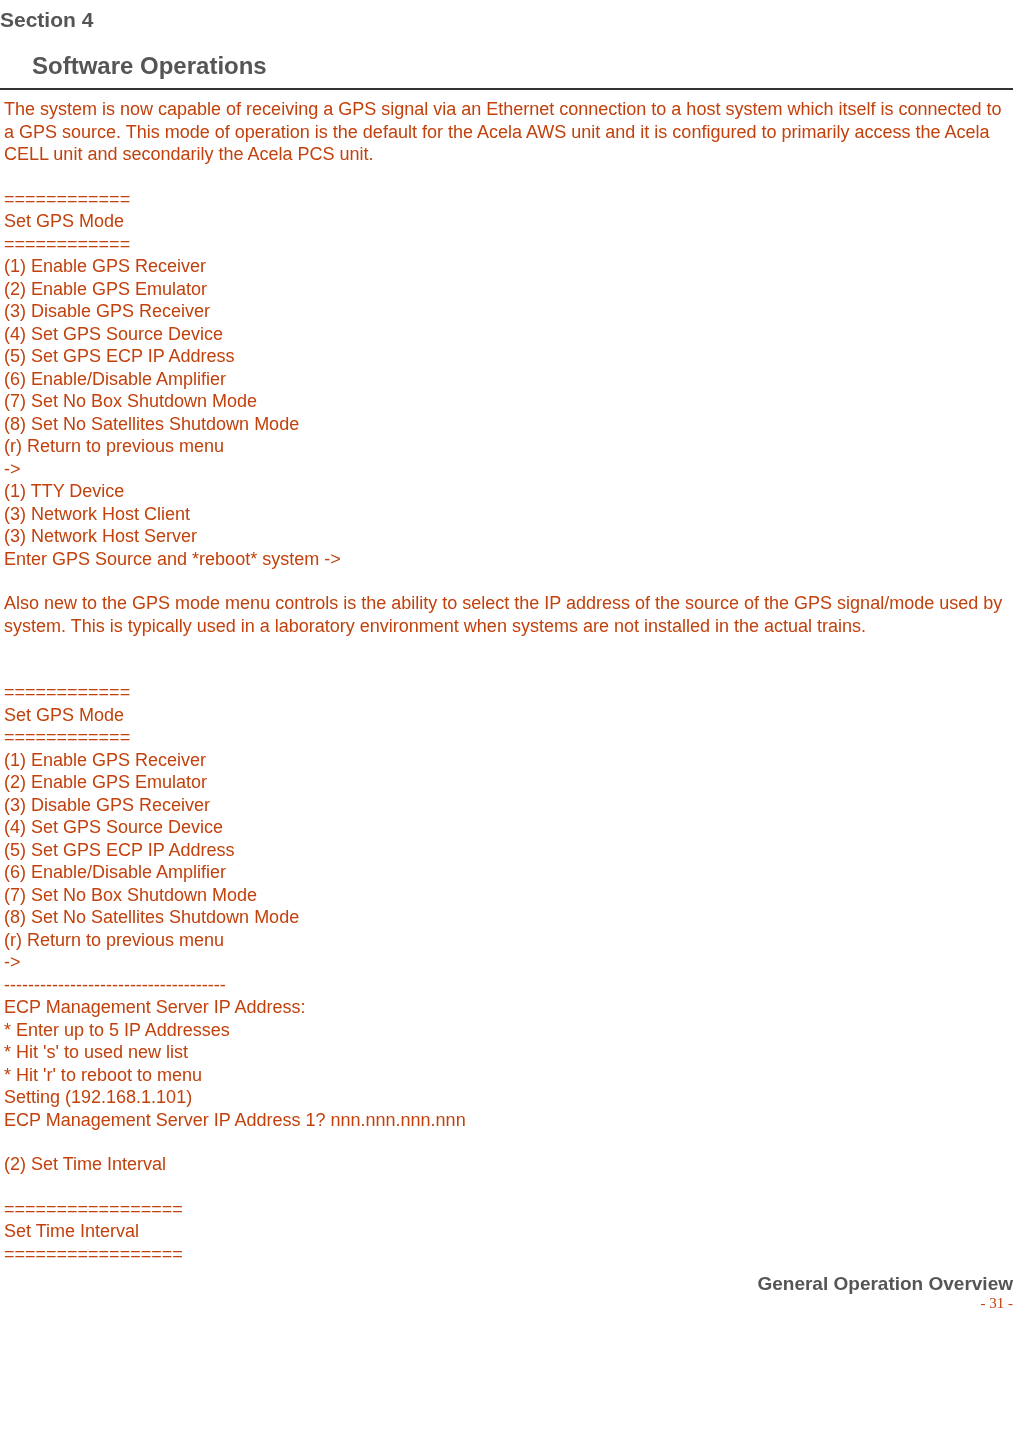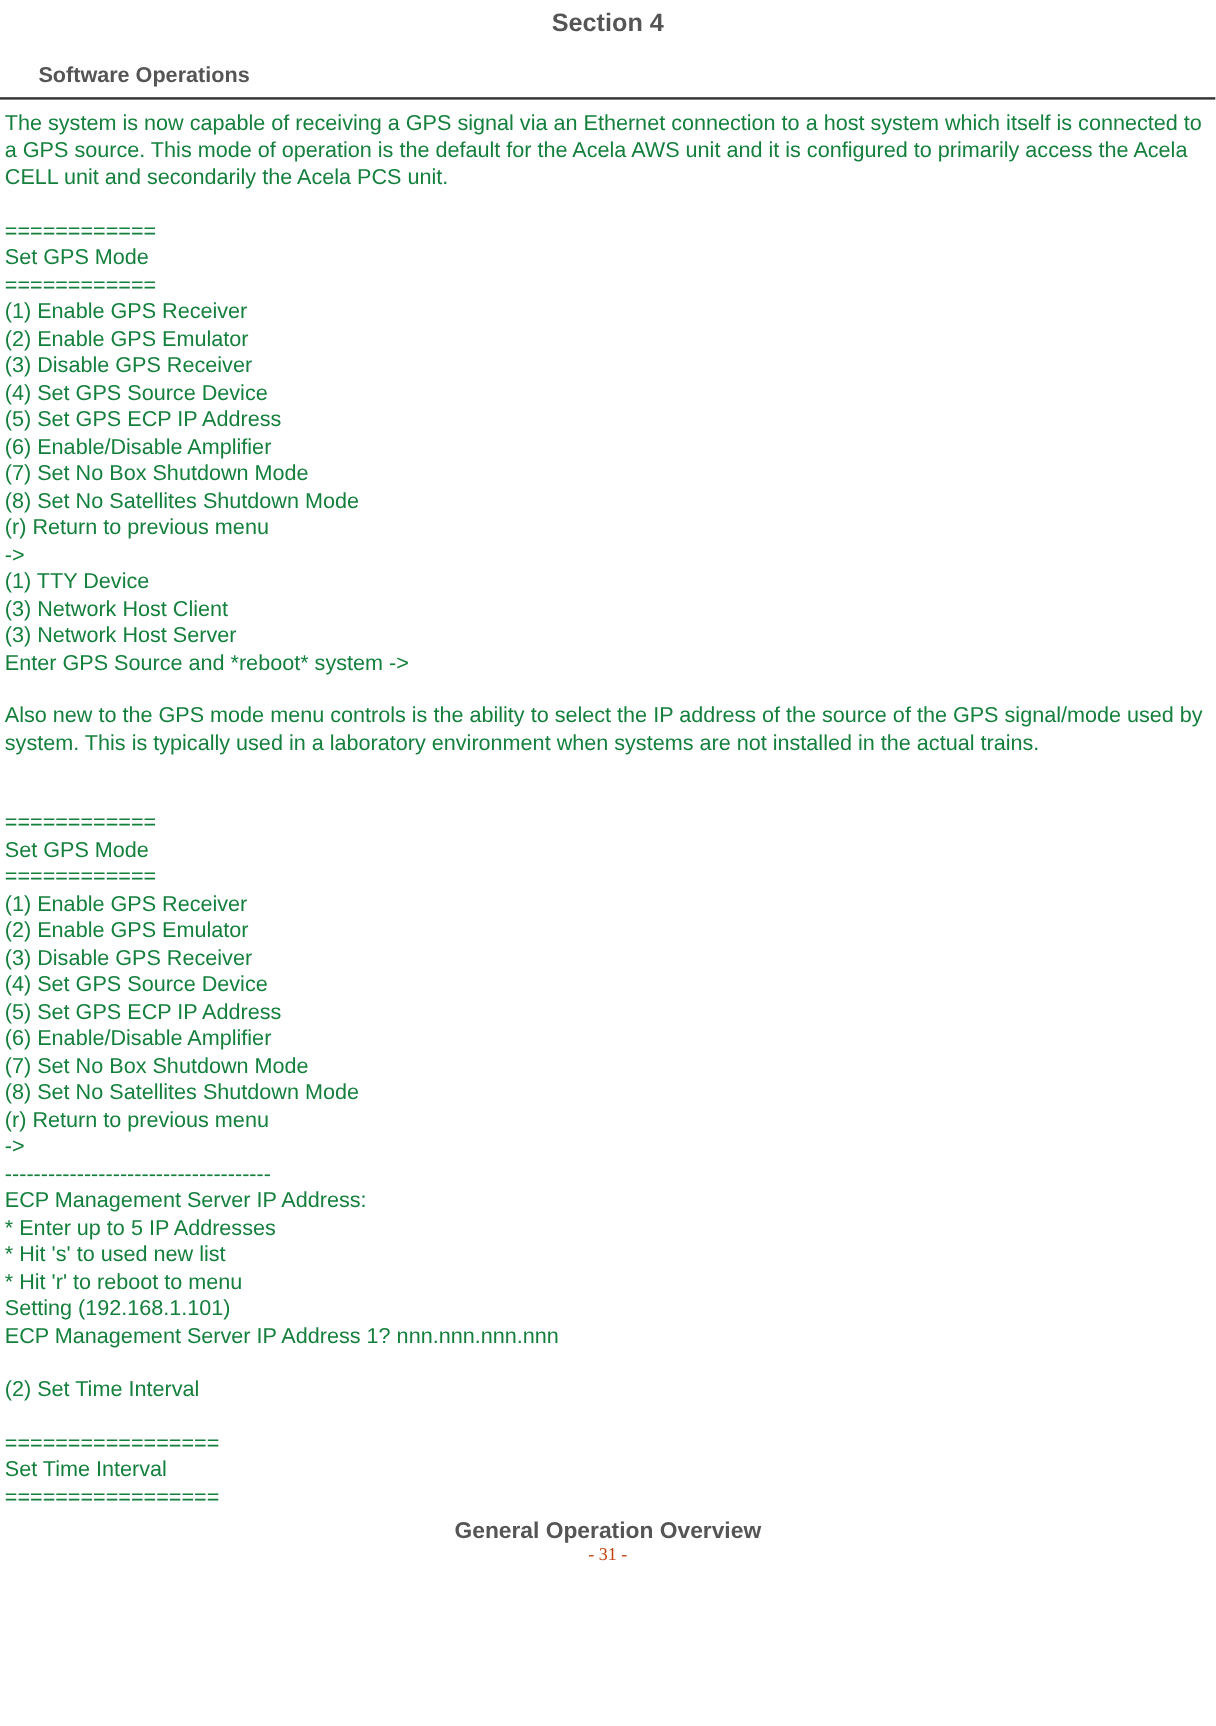--- a/index.html
+++ b/index.html
@@ -7,56 +7,55 @@
       margin: 0;
       padding: 0;
       background: white;
       color: #333;
       width: 1013px;
     }
     .page {
       padding: 0;
     }
     .section-title {
-      text-align: center;
       font-weight: bold;
       font-size: 21px;
       color: #555;
       margin-top: 8px;
       margin-bottom: 20px;
     }
     .section-subtitle-wrap {
       margin-bottom: 4px;
     }
     .section-subtitle {
       font-weight: bold;
-      font-size: 18px;
+      font-size: 24px;
       color: #555;
       padding-left: 32px;
       padding-bottom: 4px;
     }
     .hr-heavy {
       border: none;
       border-top: 2px solid #333;
       margin: 0;
     }
     .content {
       padding: 8px 4px 0 4px;
       font-size: 18px;
-      color: #15803d;
+      color: #c2410c;
       line-height: 1.25;
     }
     .content p {
       margin: 0;
     }
     .content .blank {
       height: 22px;
     }
     .footer {
-      text-align: center;
+      text-align: right;
       margin-top: 8px;
     }
     .footer-title {
       font-weight: bold;
       font-size: 19px;
       color: #555;
     }
     .footer-page {
       font-family: "Times New Roman", serif;
       font-size: 15px;

